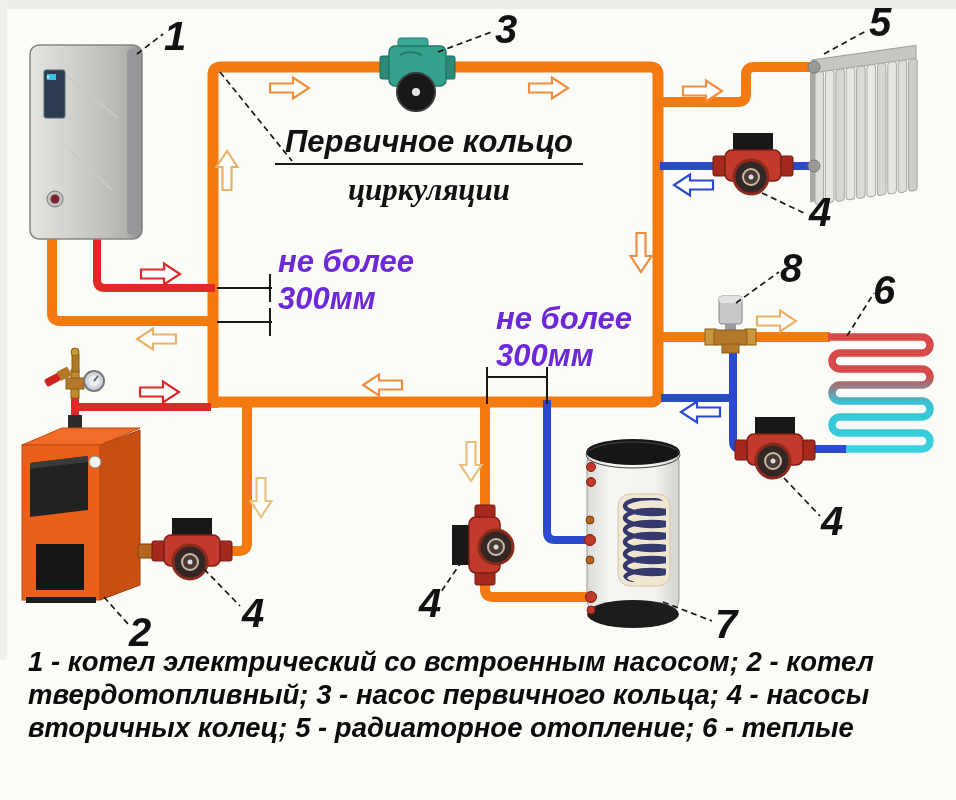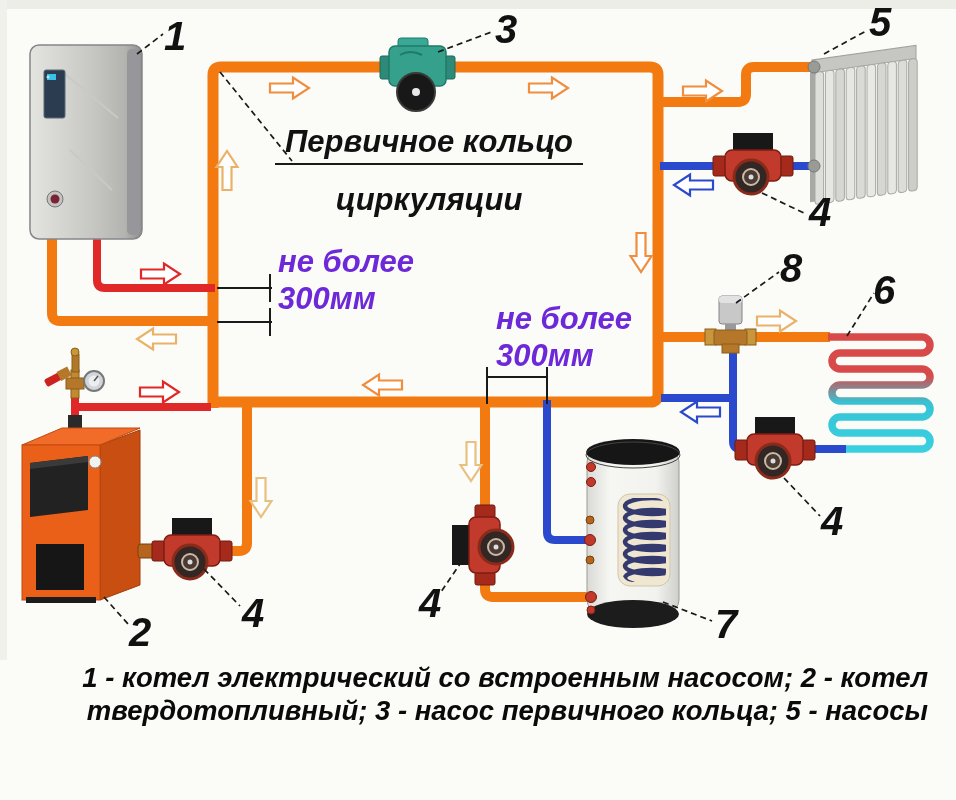--- a/index.html
+++ b/index.html
@@ -7,22 +7,22 @@
          font-family:"Liberation Sans",sans-serif;}
   #stage .edge-top{position:absolute;left:0;top:0;width:956px;height:9px;background:#ededE8;}
   #stage .edge-left{position:absolute;left:0;top:0;width:7px;height:660px;background:#f1f1ec;}
   svg{position:absolute;left:0;top:0;}
   .num{font:italic bold 40px "Liberation Sans",sans-serif;fill:#111;}
   .txt{position:absolute;color:#6d28d9;font:italic bold 31px "Liberation Sans",sans-serif;
        line-height:37px;white-space:nowrap;}
   .ann{position:absolute;left:266px;top:124px;width:326px;text-align:center;color:#111;
        font:italic bold 31px "Liberation Sans",sans-serif;}
   .ann .u{display:inline-block;border-bottom:2.5px solid #1a1a1a;padding:0 10px 3px 10px;}
-  .ann .l2{margin-top:17px;}
-  .legend{position:absolute;left:28px;top:661px;width:900px;text-align:right;color:#0a0a0a;
+  .ann .l2{margin-top:7px;font-family:Liberation Serif, serif;}
+  .legend{position:absolute;left:28px;top:645px;width:900px;text-align:left;color:#0a0a0a;
           font:italic bold 27.5px "Liberation Sans",sans-serif;line-height:33px;}
 </style>
 </head>
 <body>
 
 <div id="stage">
   <div class="edge-top"></div>
   <div class="edge-left"></div>
 
   <svg width="956" height="800" viewBox="0 0 956 800">
@@ -252,15 +252,16 @@
     <div>не более</div>
     <div>300мм</div>
   </div>
   <div class="txt" style="left:496px;top:300px;">
     <div>не более</div>
     <div>300мм</div>
   </div>
 
   <div class="legend">
     <div>1 - котел электрический со встроенным насосом; 2 - котел</div>
-    <div>твердотопливный; 3 - насос первичного кольца; 5 - насосы</div>
+    <div>твердотопливный; 3 - насос первичного кольца; 4 - насосы</div>
+    <div>вторичных колец; 5 - радиаторное отопление; 6 - теплые</div>
   </div>
 </div>
 
 </body></html>

